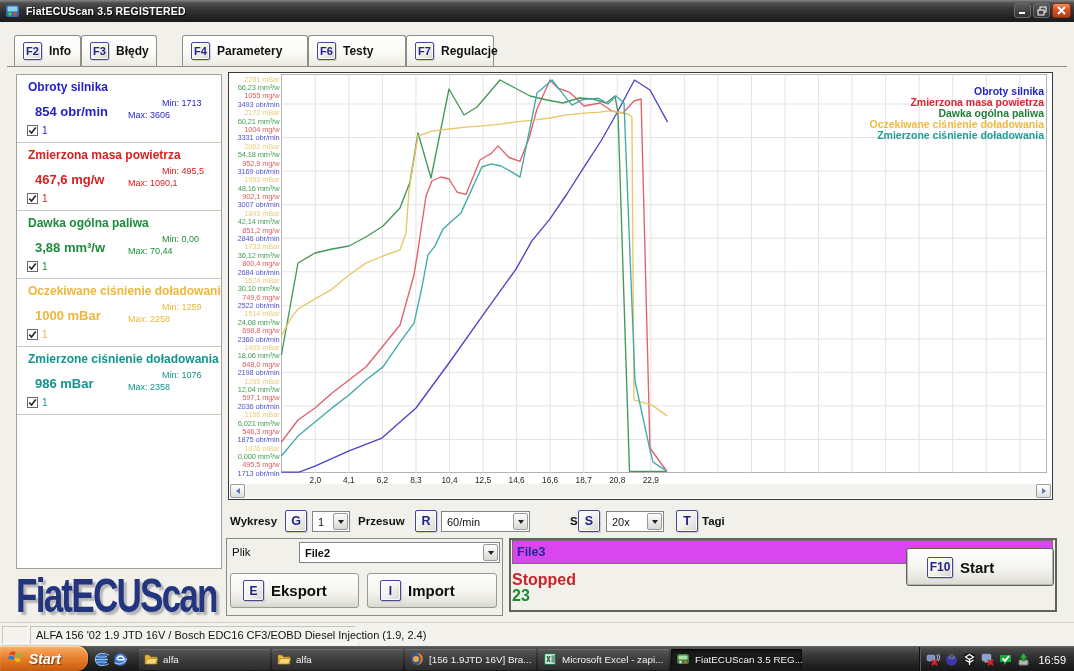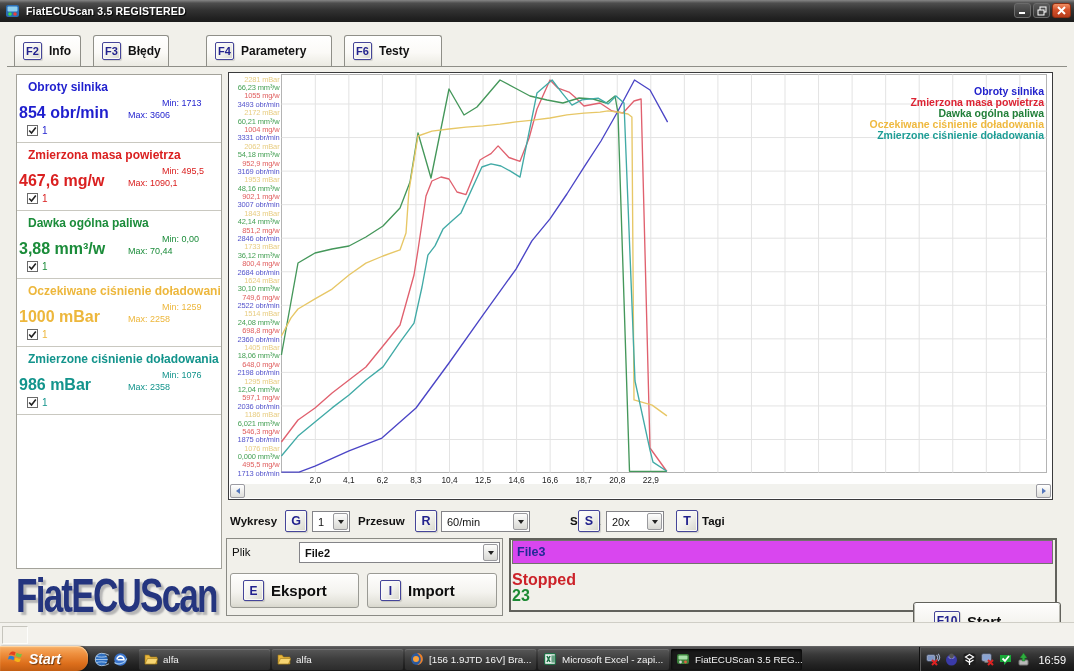--- a/index.html
+++ b/index.html
@@ -14,21 +14,21 @@
   .titlebar .title-text { color:#ffffff; font-size:10.5px; font-weight:bold; margin-left:6px;
     text-shadow:1px 1px 1px #000; letter-spacing:.2px; }
   .win-buttons { position:absolute; right:3px; top:3px; display:flex; gap:2px; }
   .win-btn { width:17px; height:15px; border-radius:3px; border:1px solid #6b6b6b;
     background:linear-gradient(180deg,#5b5b5b,#323232); color:#fff; font-size:9px;
     display:flex; align-items:center; justify-content:center; }
   .win-btn.close { background:linear-gradient(180deg,#f08f63,#d4512a 45%,#b63c1c); border-color:#8e2f12; width:19px; }
   .win-btn svg { display:block; }
 
   
-  .tabs { position:absolute; left:14px; top:31px; height:35px; display:flex; align-items:flex-end; gap:12px; z-index:5; }
+  .tabs { position:absolute; left:14px; top:31px; height:35px; display:flex; align-items:flex-end; gap:0; z-index:5; }
   .tab { height:31px; border:1px solid #8f8f88; border-bottom:none; border-radius:3px 3px 0 0;
     background:linear-gradient(180deg,#ffffff 0,#fbfaf7 55%,#ebeae2 100%);
     display:flex; align-items:center; padding:0 10px 0 8px; box-shadow:inset 0 1px 0 #fff; }
   .tabs div:nth-of-type(1){ width:67px; } .tabs div:nth-of-type(2){ width:76px; } .tabs div:nth-of-type(3){ width:126px;margin-left:25px; }
   .tabs div:nth-of-type(4){ width:98px; } .tabs div:nth-of-type(5){ width:88px; } .tabs div:nth-of-type(6){ width:114px; }
   .tab.active { height:35px; border-top:3px solid #efa23b; background:linear-gradient(180deg,#fdfdfb,#f2f1eb 85%,#f1f0ea);
     position:relative; z-index:6; margin-bottom:-1px; }
   .tab .tab-label { font-size:12px; font-weight:bold; color:#121212; margin-left:7px; white-space:nowrap; }
 
   .kbadge { display:inline-flex; align-items:center; justify-content:center;
@@ -39,21 +39,21 @@
 
   
   .panel { position:absolute; left:7px; top:66px; width:1060px; height:554px;
     background:#f1f0ea; border-top:1px solid #8f8f88; }
 
   
   .sidebar { position:absolute; left:16px; top:74px; width:206px; height:495px;
     background:#fff; border:1px solid #a3a29a; }
   .param-block { position:relative; height:68px; border-bottom:1px solid #c9c8c0; color:var(--c); overflow:hidden; }
   .param-name { position:absolute; left:11px; top:5px; font-size:12px; font-weight:bold; white-space:nowrap; }
-  .param-value { position:absolute; left:2px; top:29px; font-size:16px; font-weight:bold; white-space:nowrap; }
+  .param-value { position:absolute; left:18px; top:29px; font-size:13px; font-weight:bold; white-space:nowrap; }
   .param-min { position:absolute; left:111px; top:23px; font-size:9px;padding-left:34px; }
   .param-max { position:absolute; left:111px; top:35px; font-size:9px; }
   .param-check { position:absolute; left:10px; top:50px; display:flex; align-items:center; }
   .checkbox { width:11px; height:11px; border:1px solid #6a6a6a; background:#fff; display:flex; align-items:center; justify-content:center; }
   .param-check .cb-label { font-size:10px; margin-left:4px; }
 
   
   .logo { position:absolute; left:16px; top:568px; font-size:48px; font-weight:bold;
     color:#24357f; letter-spacing:-2.4px; transform:scaleX(.73); transform-origin:left;
     text-shadow:4px 3px 2px #b5b5b5; white-space:nowrap; }
@@ -177,20 +177,24 @@
       <span class="kbadge">F4</span>
       <span class="tab-label">Parametery</span>
     </div>
 
 
     <div class="tab" style="--i: 4;">
       <span class="kbadge">F6</span>
       <span class="tab-label">Testy</span>
     </div>
 
+    <div class="tab" style="--i: 5;">
+      <span class="kbadge">F7</span>
+      <span class="tab-label">Regulacje</span>
+    </div>
   </div>
 
 <div class="panel"></div>
 
 <div class="sidebar">
 
     <div class="param-block" style="--i: 0; --c: #1f1fce;">
       <div class="param-name">Obroty silnika</div>
       <div class="param-value">854 obr/min</div>
       <div class="param-min">Min: 1713</div>
@@ -428,27 +432,30 @@
   <span class="kbadge">I</span>
   <span class="btn-label">Import</span>
 </div>
 
 <div class="group-right"></div>
 <div class="file-input" style="left:512px;top:540px;width:541px;height:24px;">
   <span class="file-text">File3</span>
 </div>
 <span class="run-status" id="run-status" style="left: 512px; top: 571px; color: rgb(204, 34, 41);">Stopped</span>
 <span class="run-status" id="run-count" style="left: 512px; top: 587px; color: rgb(29, 138, 52);">23</span>
-<div class="xp-btn start-btn" style="left:906px;top:602px;width:148px;height:38px;margin-left:7px;">
+<div class="xp-btn start-btn" style="left:906px;top:548px;width:148px;height:38px;">
   <span class="kbadge">F10</span>
   <span class="btn-label">Start</span>
 </div>
 
 <div class="statusbar">
   <div class="status-cell c1"></div>
+  <div class="status-cell c2">
+    <span class="status-text">ALFA 156 '02 1.9 JTD 16V / Bosch EDC16 CF3/EOBD Diesel Injection (1.9, 2.4)</span>
+  </div>
 </div>
 
 <div class="taskbar">
   <div class="start-button">
     <svg class="start-flag" width="16" height="15" viewBox="0 0 16 15">
       <path d="M1 4.2 C2.5 3 4 3.4 5 4 L6.6 4.6 L7.6 1.3 C6.3 .6 4.6 .2 3.2 1 C2 1.6 1.3 3 1 4.2 Z" fill="#e3401f"></path>
       <path d="M8.6 1.7 L7.6 5 L9.3 5.7 C10.5 6.2 11.8 6.5 13 6 L14 2.8 C12.8 3.3 11.5 3 10.3 2.4 Z" fill="#7bc043"></path>
       <path d="M.8 5.4 L-.1 8.7 C1 7.8 2.6 8 3.8 8.6 L5.5 9.3 L6.4 6 L4.8 5.3 C3.5 4.8 2 4.5 .8 5.4 Z" fill="#2f7fd0"></path>
       <path d="M7.4 6.4 L6.4 9.7 L8.2 10.4 C9.4 10.9 10.7 11.2 11.9 10.6 L12.8 7.4 C11.6 7.9 10.4 7.6 9.2 7.1 Z" fill="#f6b517"></path>
     </svg>

